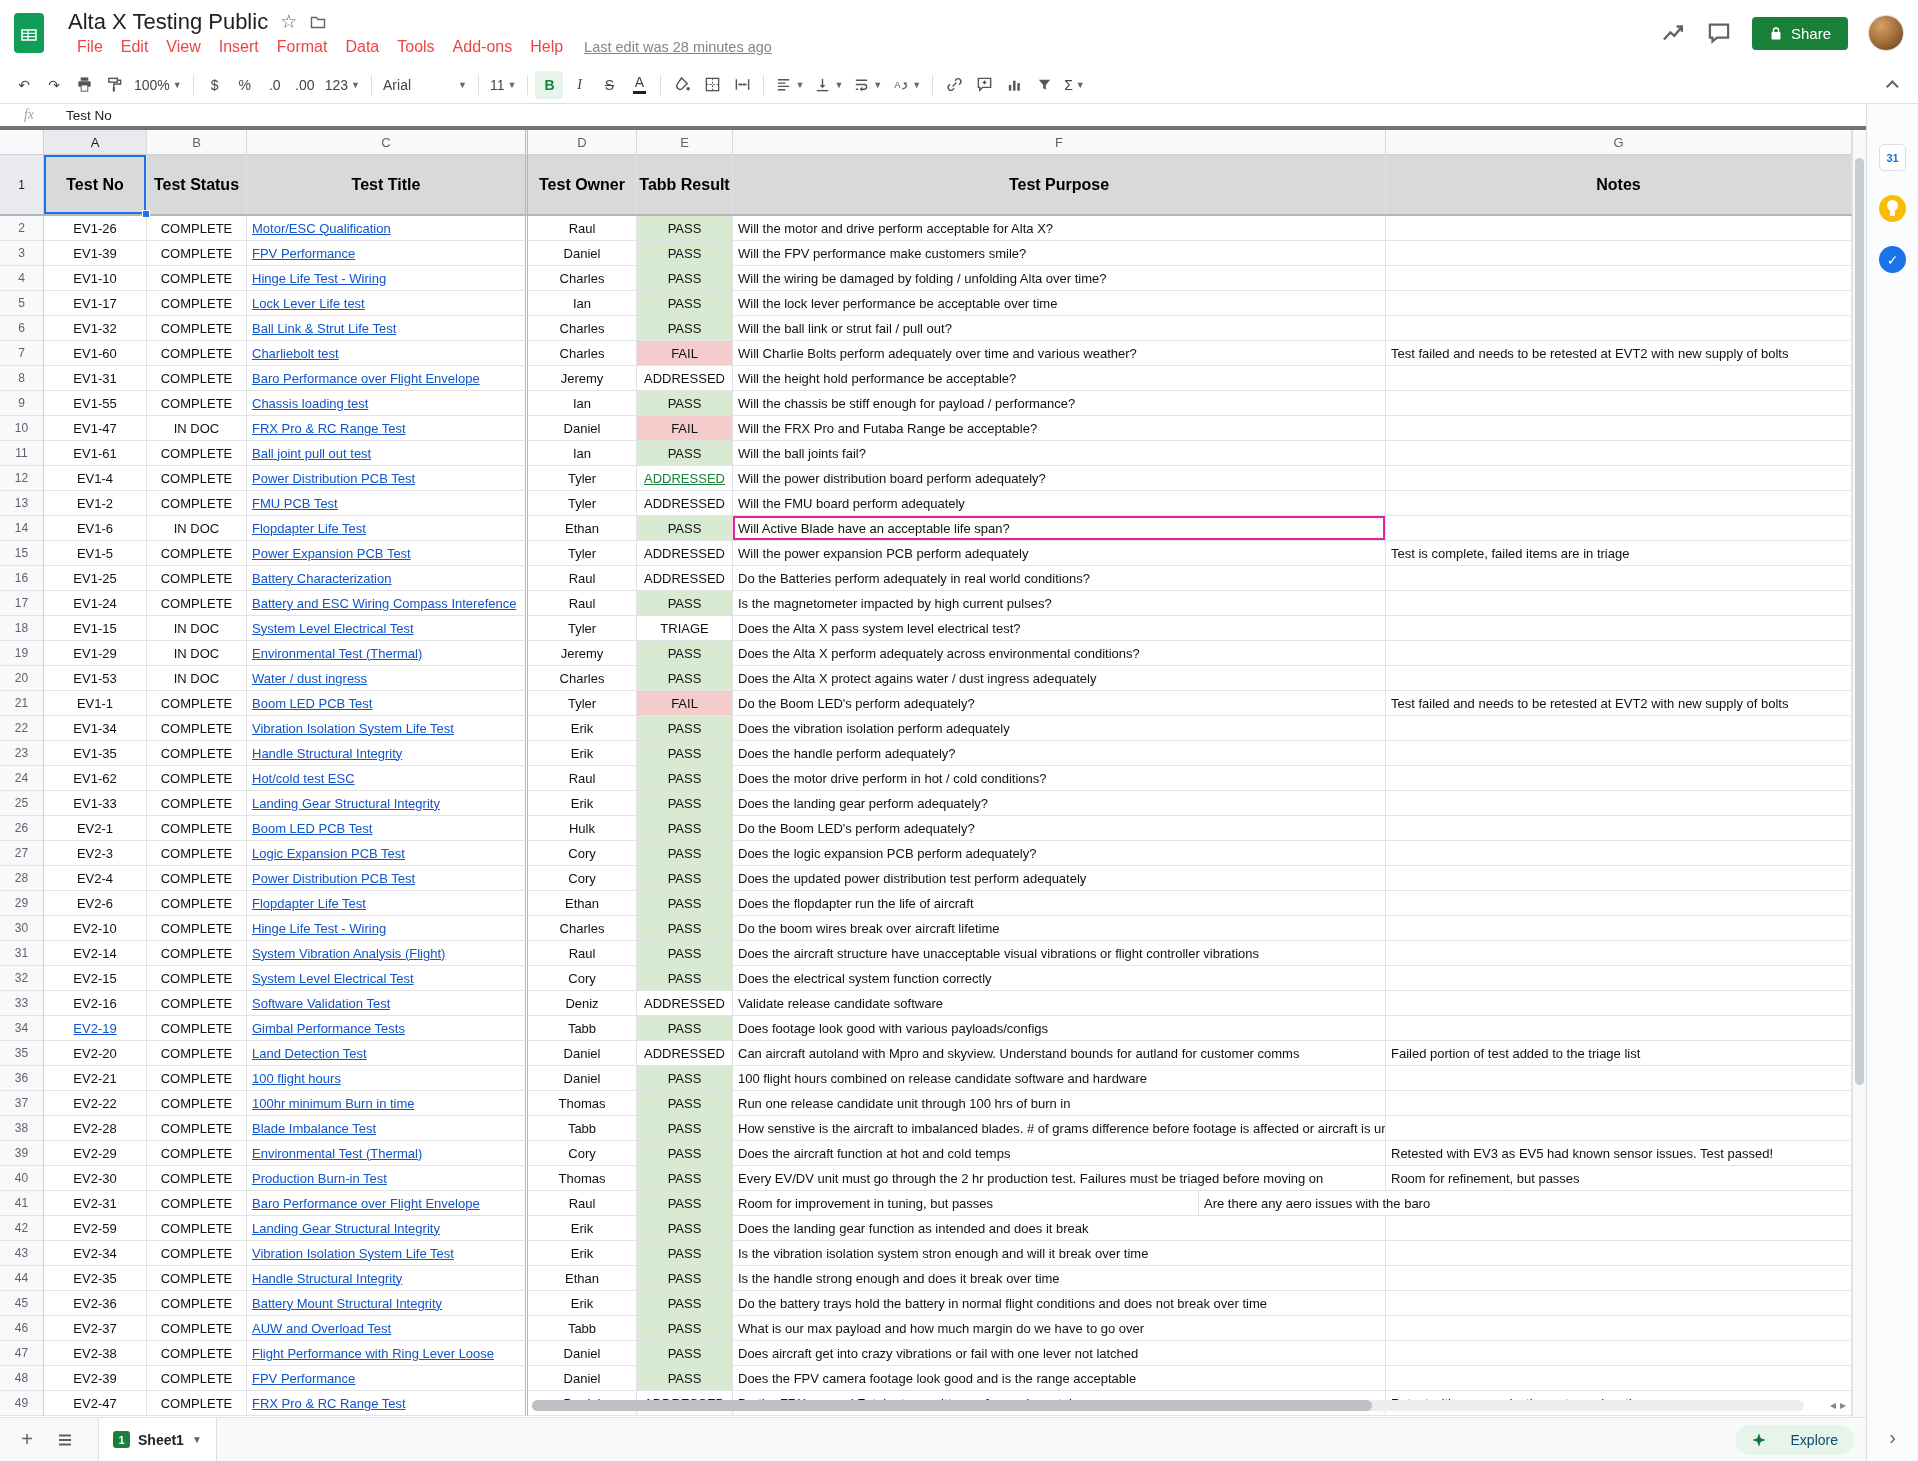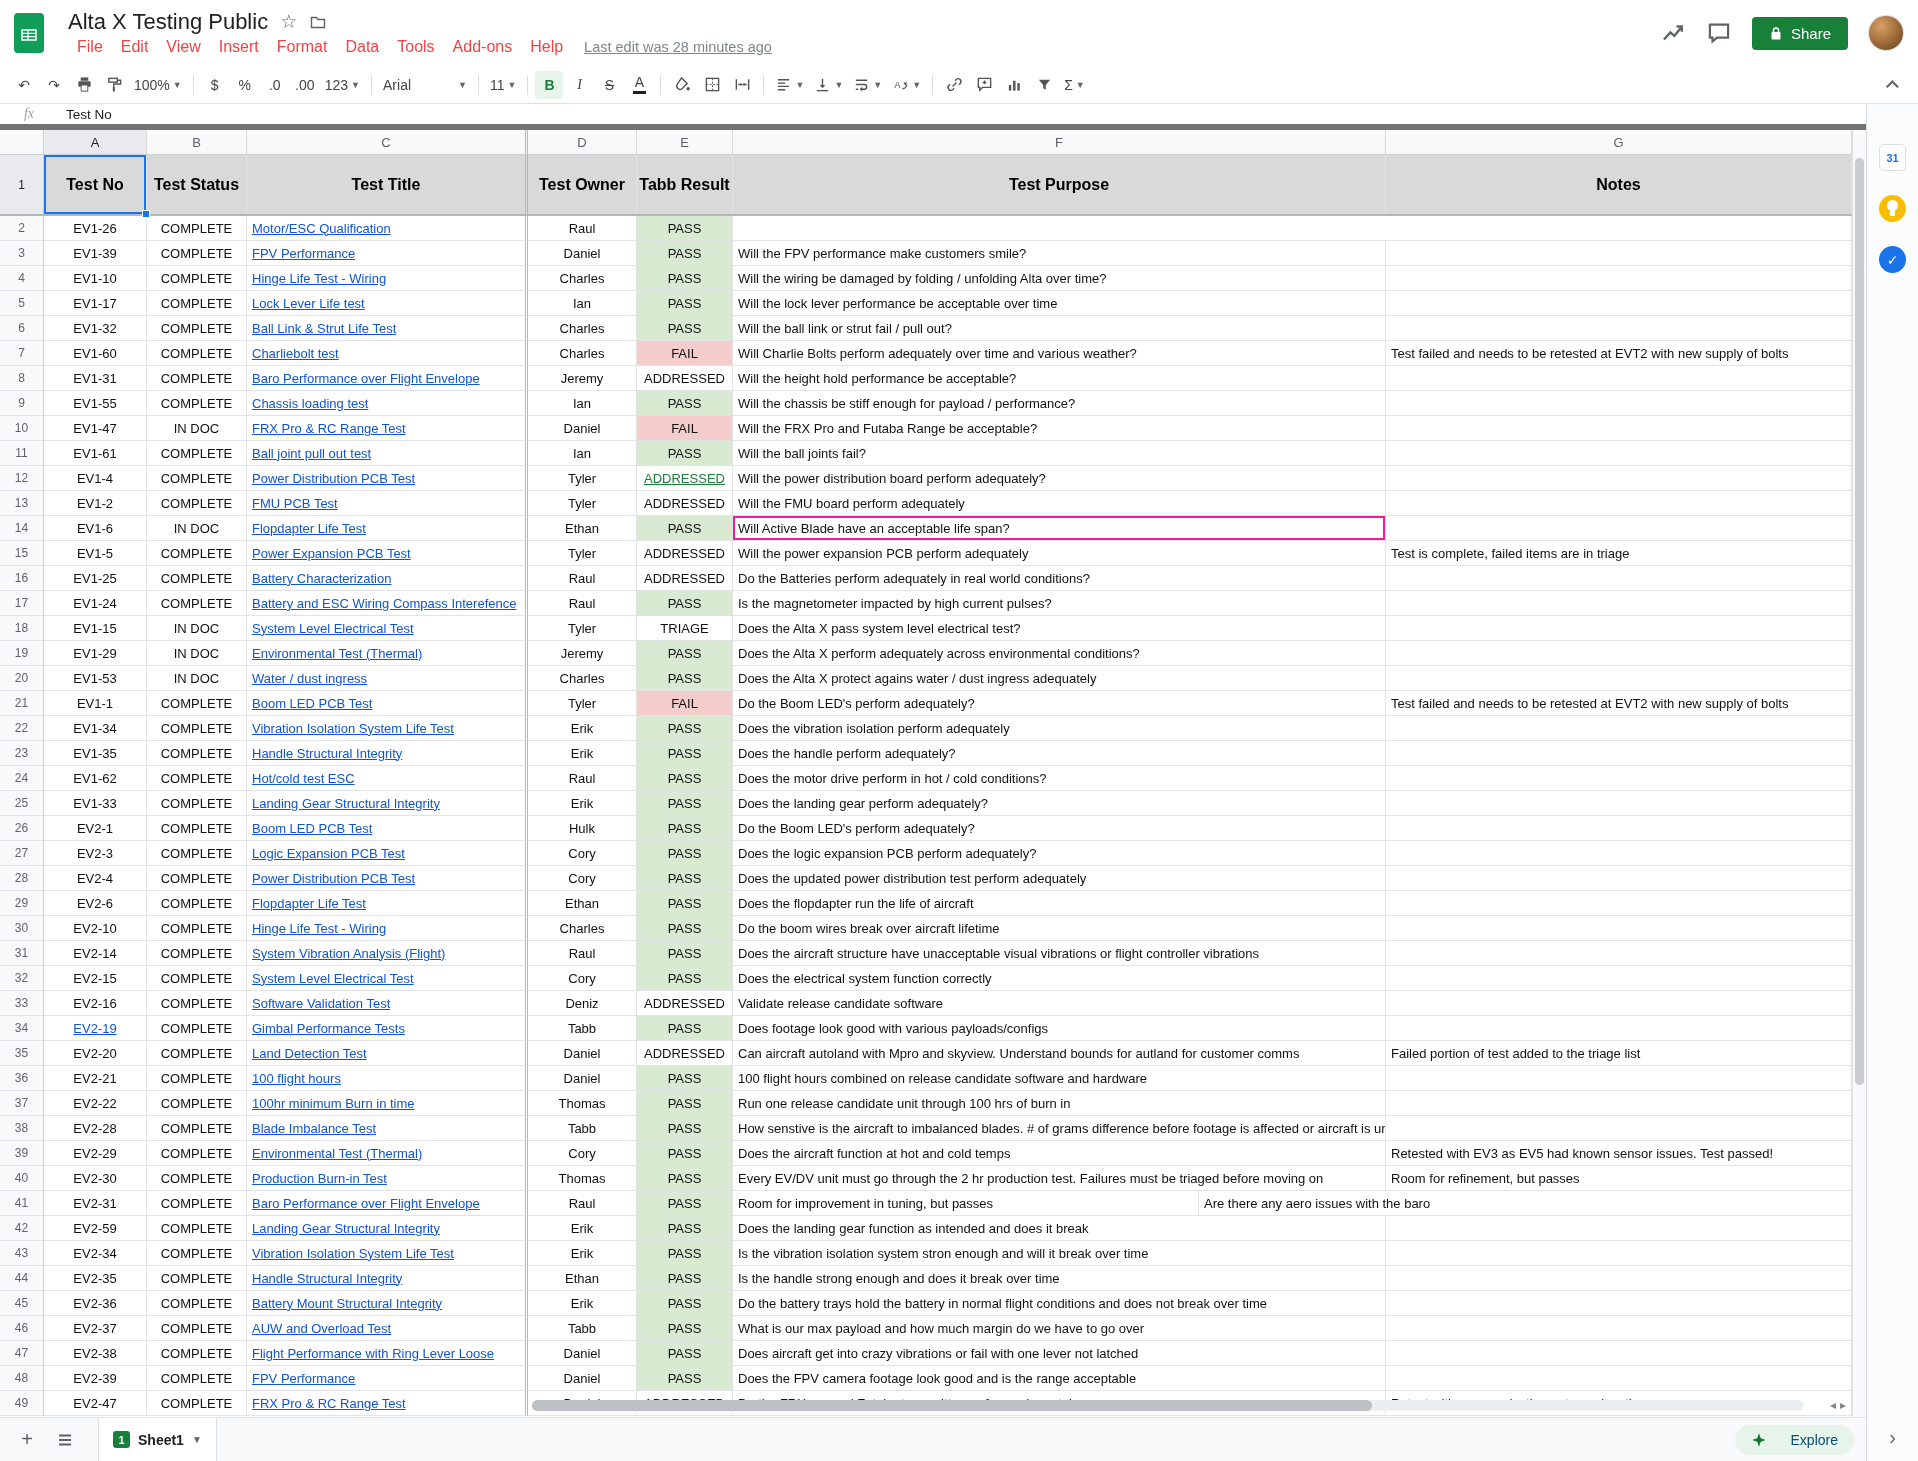--- a/index.html
+++ b/index.html
@@ -25,21 +25,21 @@
 .sep{width:1px;height:20px;background:#dadce0;margin:0 5px}
 .font-box{min-width:92px;justify-content:space-between}
 .bold-btn{font-weight:bold;color:#188038;background:#e6f4ea}
 .italic-btn{font-style:italic;font-family:"Liberation Serif",serif}
 .strike-btn{text-decoration:line-through}
 .a-color{display:flex;flex-direction:column;align-items:center;line-height:1.05}
 .a-color .bar{width:13px;height:3px;background:#202124;margin-top:1px}
 .collapse{margin-left:auto}
 .chev-up{width:9px;height:9px;border-left:2px solid #5f6368;border-top:2px solid #5f6368;transform:rotate(45deg) translateY(3px)}
 
-.fbar{height:26px;display:flex;align-items:center;border-bottom:6px solid #737373;font-size:14px;background:#fff}
+.fbar{height:26px;display:flex;align-items:center;border-bottom:4px solid #737373;font-size:14px;background:#fff}
 .fx{width:58px;text-align:center;color:#9aa0a6;font-style:italic;font-family:"Liberation Serif",serif;font-size:14px}
 .fvalue{color:#202124;font-size:13.5px;padding-left:8px}
 
 .body-row{flex:1;display:flex;min-height:0}
 .left-col{flex:1;display:flex;flex-direction:column;min-width:0}
 .grid-wrap{flex:1;position:relative;display:flex;min-height:0}
 .grid{flex:1;overflow:hidden;position:relative;background:#fff}
 .colstrip{display:flex;height:25px}
 .corner{width:44px;background:#f8f9fa;border-right:1px solid #cdd1d5;border-bottom:1px solid #cdd1d5;flex:none}
 .colhead{height:25px;background:#f8f9fa;border-right:1px solid #d7dadd;border-bottom:1px solid #cdd1d5;display:flex;align-items:center;justify-content:center;font-size:13px;color:#5f6368}
@@ -311,20 +311,21 @@
           </div>
 
           <div>
               <div class="row">
                 <div class="rn">2</div>
                 <div class="c w-a ta-c">EV1-26</div>
                 <div class="c w-b ta-c">COMPLETE</div>
                 <div class="c w-c cc-frozen cell-link">Motor/ESC Qualification</div>
                 <div class="c w-d ta-c">Raul</div>
                 <div class="c w-e ta-c res-PASS">PASS</div>
+                <div class="c w-f">Will the motor and drive perform acceptable for Alta X?</div>
                 <div class="c w-g"></div>
               </div>
               <div class="row">
                 <div class="rn">3</div>
                 <div class="c w-a ta-c">EV1-39</div>
                 <div class="c w-b ta-c">COMPLETE</div>
                 <div class="c w-c cc-frozen cell-link">FPV Performance</div>
                 <div class="c w-d ta-c">Daniel</div>
                 <div class="c w-e ta-c res-PASS">PASS</div>
                 <div class="c w-f">Will the FPV performance make customers smile?</div>

